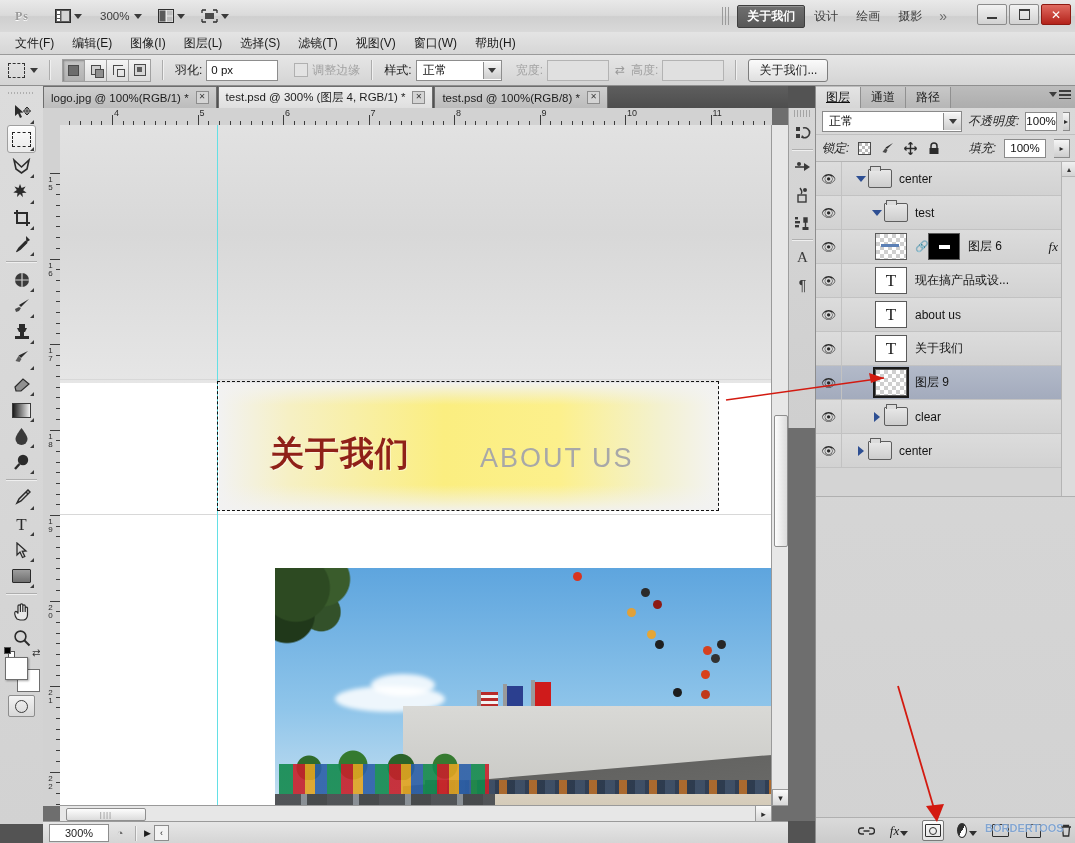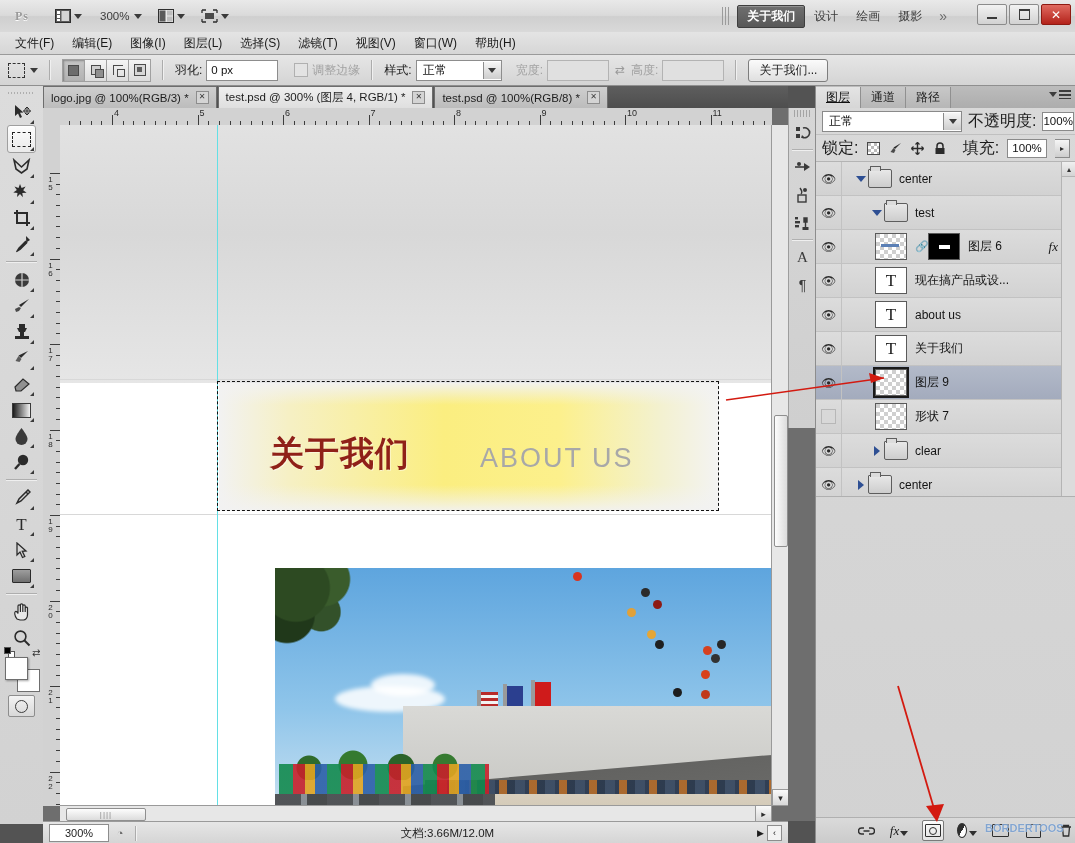--- a/index.html
+++ b/index.html
@@ -282,21 +282,21 @@
   .pmenu{position:absolute;right:5px;top:4px;display:flex;align-items:center;gap:2px;}
   .pmenu .tri{width:0;height:0;border-left:4px solid transparent;border-right:4px solid transparent;border-top:5px solid #3c3c3c;}
   .pmenu .bars{width:12px;height:9px;background-image:repeating-linear-gradient(to bottom,#3c3c3c 0 2px,transparent 2px 4px);}
 
   .blendrow{height:26px;display:flex;align-items:center;padding:0 6px;gap:6px;
     border-bottom:1px solid #c0c0c0;}
   .bsel{flex:0 0 132px;height:19px;border:1px solid #8a8a8a;background:#fff;display:flex;align-items:center;
     justify-content:space-between;font-size:12px;color:#111;padding-left:6px;}
   .bsel .dd{width:17px;height:17px;background:linear-gradient(to bottom,#f6f6f6,#cdcdcd);border-left:1px solid #8a8a8a;
     display:flex;align-items:center;justify-content:center;}
-  .blbl{font-size:16px;color:#1c1c1c;white-space:nowrap;}
+  .blbl{font-size:12px;color:#1c1c1c;white-space:nowrap;font-style:italic;}
   .bnum{width:40px;height:17px;border:1px solid #8a8a8a;background:#fff;font-size:11.5px;color:#111;
     display:flex;align-items:center;justify-content:center;}
   .barr{width:15px;height:17px;border:1px solid #8a8a8a;border-left:none;background:linear-gradient(to bottom,#f6f6f6,#cdcdcd);
     display:flex;align-items:center;justify-content:center;font-size:8px;color:#2b2b2b;}
 
   .lockrow{height:26px;display:flex;align-items:center;padding:0 6px;gap:8px;border-bottom:1px solid #b4b4b4;}
   .lk{width:15px;height:15px;display:flex;align-items:center;justify-content:center;font-size:12px;color:#2f2f2f;}
   .lk-trans{width:11px;height:11px;border:1px solid #4a4a4a;
     background:conic-gradient(#fff 0 25%,#bcbcbc 0 50%,#fff 0 75%,#bcbcbc 0);background-size:6px 6px;}
 
@@ -631,21 +631,21 @@
       <span class="sw-fg"></span>
     </div>
 
     <div class="qmask">
       <span class="o"></span>
     </div>
   </div>
 
   <div class="tabbar">
     <div class="dtab">
-      <span>logo.jpg @ 100%(RGB/3) *</span>
+      <span>logo.jpg @ 100%(RGB/1) *</span>
       <span class="tab-x">✕</span>
     </div>
     <div class="dtab active">
       <span>test.psd @ 300% (图层 4, RGB/1) *</span>
       <span class="tab-x">✕</span>
     </div>
     <div class="dtab">
       <span>test.psd @ 100%(RGB/8) *</span>
       <span class="tab-x">✕</span>
     </div>
@@ -868,21 +868,20 @@
         <span style="font-size:8px;color:#8a8a8a;letter-spacing:1px">||||</span>
       </div>
       <div class="sb-arrow" style="right:0;top:-1px;">▸</div>
     </div>
   </div>
 
   <div class="statusbar">
     <div class="st-zoom">300%</div>
     <div class="st-ico">◔</div>
     <div class="st-sep"></div>
-    <div class="st-doc">文档:3.66M/12.0M</div>
     <div class="st-btn">▶</div>
     <div class="st-btn" style="border:1px solid #8d8d8d;background:#f3f3f3;margin-right:6px">‹</div>
   </div>
 
   <div class="dockstrip">
     <div class="dock-grip"></div>
     <div class="dock-ico">
       <svg width="16" height="15" viewBox="0 0 16 15">
         <rect x="1" y="1" width="4" height="4" fill="#3a3a3a"></rect>
         <rect x="1" y="8" width="4" height="4" fill="#3a3a3a"></rect>
@@ -1049,28 +1048,20 @@
 
       <div class="lrow sel">
         <span class="eye">
             <span class="eye-g">👁</span>
           </span>
         <span class="lind" style="width:33px"></span>
         <span class="thumb checker selframe"></span>
         <span class="lname">图层 9</span>
       </div>
 
-      <div class="lrow">
-        <span class="eye">
-            <span class="eye-off"></span>
-          </span>
-        <span class="lind" style="width:33px"></span>
-        <span class="thumb checker"></span>
-        <span class="lname">形状 7</span>
-      </div>
 
       <div class="lrow">
         <span class="eye">
             <span class="eye-g">👁</span>
           </span>
         <span class="lind" style="width:28px"></span>
         <span class="disc">
             <i class="tri-r"></i>
           </span>
         <span class="folder"></span>

